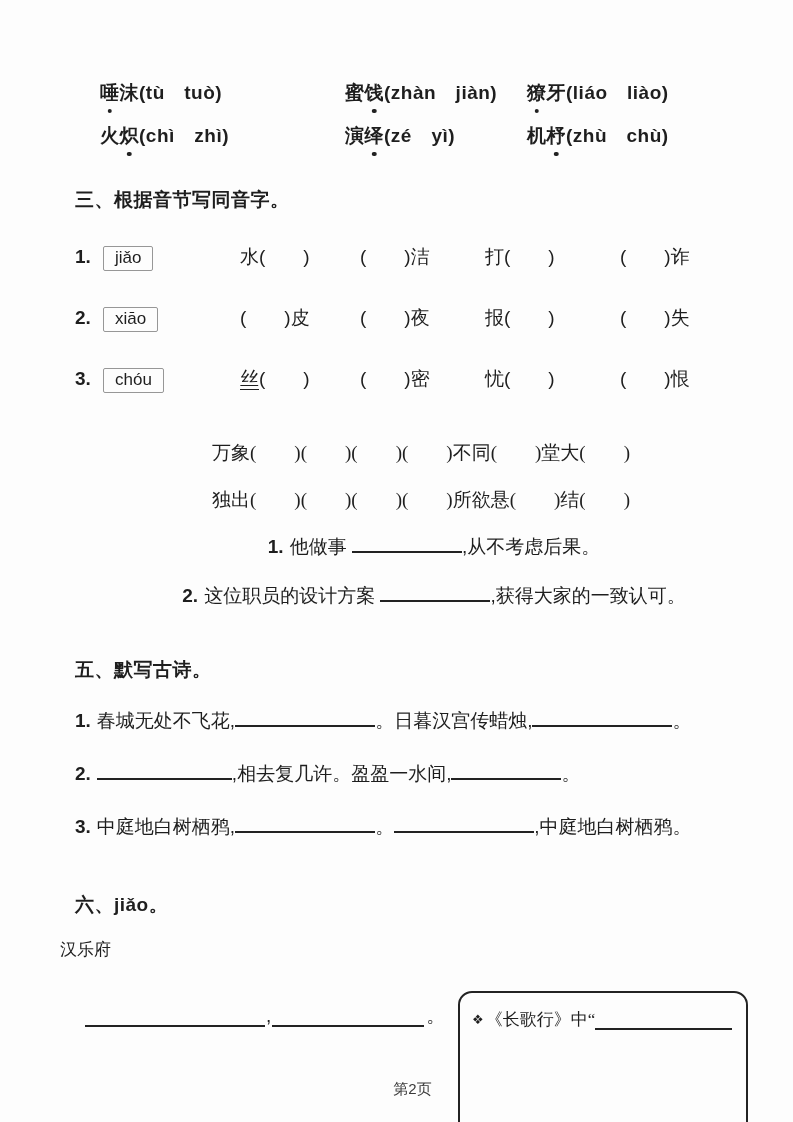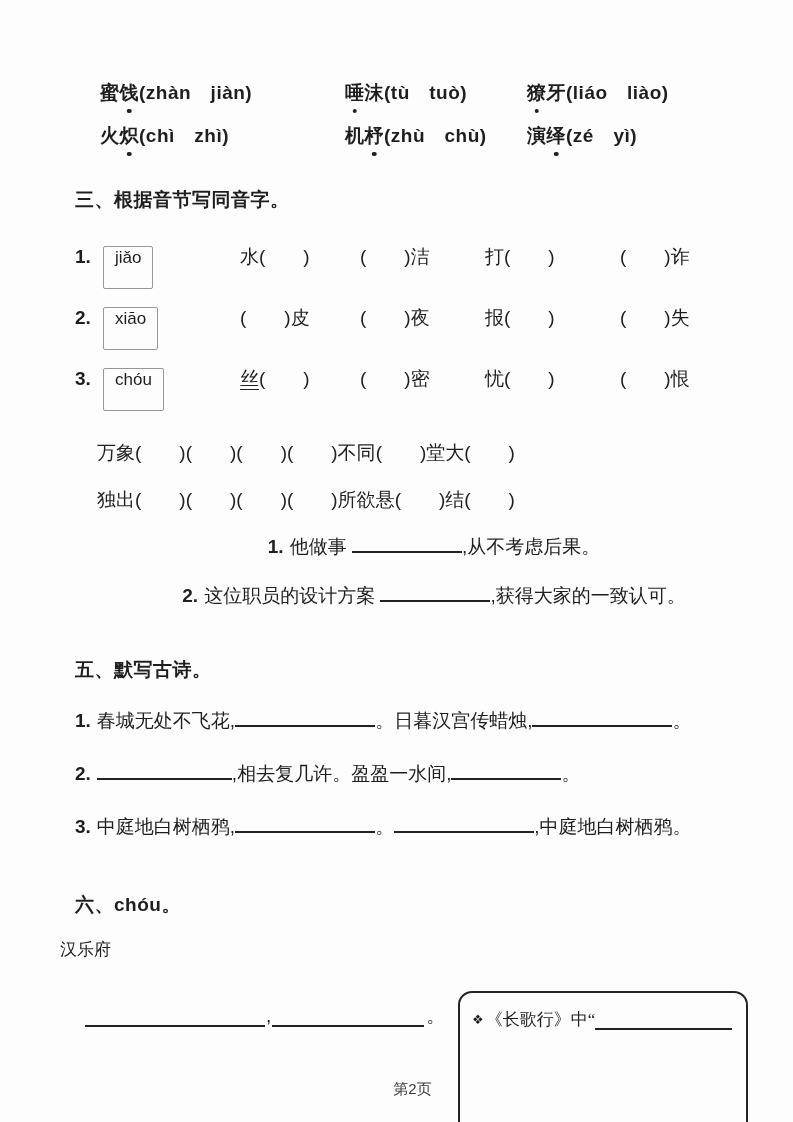--- a/index.html
+++ b/index.html
@@ -22,25 +22,25 @@
   .sec-title { font-size:19px; font-weight:700; letter-spacing:0.5px; }
   .num { font-weight:700; margin-right:6px; }
   .bl { display:inline-block; border-bottom:2px solid #222; height:1.02em; vertical-align:baseline; }
   .w110 { width:110px; } .w135 { width:135px; } .w140 { width:140px; }
   .ul { text-decoration:underline; text-underline-offset:4px; }
   
   .sec3 { margin:38px 0 0 75px; }
   .s3-row { display:grid; grid-template-columns:28px 137px 120px 125px 135px 1fr;
             align-items:center; margin-top:27px; font-size:19px; height:34px; }
   .pybox { justify-self:start; border:1.5px solid #979797; border-radius:2px;
-           padding:1px 11px 21px 11px; font-size:17px; font-weight:400; }
+           padding:1px 11px 3px 11px; font-size:17px; font-weight:400; }
   
   .sec4 { margin:44px 0 0 75px; }
-  .idiom-row { display:flex; justify-content:flex-start; width:648px;
-               margin:21px 0 0 22px; font-size:19px; }
+  .idiom-row { display:flex; justify-content:center; width:648px;
+               margin:21px 0 0 22px; font-size:19px;font-family:Liberation Serif, serif; }
   .sentence { margin-top:19px; font-size:19px; line-height:30px;text-align:center; }
   
   .sec5 { margin:46px 0 0 75px; }
   .poem-line { margin-top:23px; font-size:19px; line-height:30px; white-space:nowrap; }
   
   .sec6 { margin-top:50px; }
   .sec6 .sec-title { margin-left:75px; }
   .poem-title { width:420px; margin-left:60px; margin-top:26px; text-align:center;
                 font-size:20px; font-weight:700; letter-spacing:2px; }
   .poem-author { width:420px; margin-left:60px; margin-top:20px; text-align:left;
@@ -62,38 +62,38 @@
             font-size:15px; font-family:Liberation Sans, sans-serif; color:#3a3a3a; }
 </style>
 </head>
 <body>
 
 <div class="page">
 
   <div class="word-list">
     <div class="word-row">
       <span>
-        <span class="wchar">蜜</span><span class="wchar dc">饯</span><span class="wchar"></span><span class="py">(zhàn　jiàn)</span>
+        <span class="wchar"></span><span class="wchar dc">唾</span><span class="wchar">沫</span><span class="py">(tù　tuò)</span>
       </span>
       <span>
-        <span class="wchar"></span><span class="wchar dc">唾</span><span class="wchar">沫</span><span class="py">(tù　tuò)</span>
+        <span class="wchar">蜜</span><span class="wchar dc">饯</span><span class="wchar"></span><span class="py">(zhàn　jiàn)</span>
       </span>
       <span>
         <span class="wchar"></span><span class="wchar dc">獠</span><span class="wchar">牙</span><span class="py">(liáo　liào)</span>
       </span>
     </div>
     <div class="word-row">
       <span>
         <span class="wchar">火</span><span class="wchar dc">炽</span><span class="wchar"></span><span class="py">(chì　zhì)</span>
       </span>
       <span>
-        <span class="wchar">机</span><span class="wchar dc">杼</span><span class="wchar"></span><span class="py">(zhù　chù)</span>
+        <span class="wchar">演</span><span class="wchar dc">绎</span><span class="wchar"></span><span class="py">(zé　yì)</span>
       </span>
       <span>
-        <span class="wchar">演</span><span class="wchar dc">绎</span><span class="wchar"></span><span class="py">(zé　yì)</span>
+        <span class="wchar">机</span><span class="wchar dc">杼</span><span class="wchar"></span><span class="py">(zhù　chù)</span>
       </span>
     </div>
   </div>
 
   <div class="sec3">
     <div class="sec-title">三、根据音节写同音字。</div>
 
     <div class="s3-row">
       <span class="num">1.</span>
       <span><span class="pybox">jiǎo</span></span>
@@ -148,21 +148,21 @@
     </div>
     <div class="poem-line">
       <span class="num">2.</span><span></span><span class="bl w135"></span><span>,相去复几许。盈盈一水间,</span><span class="bl w110"></span><span>。</span>
     </div>
     <div class="poem-line">
       <span class="num">3.</span><span>中庭地白树栖鸦,</span><span class="bl w140"></span><span>。</span><span class="bl w140"></span><span>,中庭地白树栖鸦。</span>
     </div>
   </div>
 
   <div class="sec6">
-    <div class="sec-title">六、chóu。</div>
+    <div class="sec-title">六、jiǎo。</div>
     <div class="poem-author">汉乐府</div>
 
     <div class="bottom">
       <div class="cgx-lines">
         <div class="cgx-line">
           <span class="bl cgx-b1"></span>
             <span class="cgx-comma">,</span>
             <span class="bl cgx-b2"></span>
             <span class="cgx-end">。</span>
         </div>

